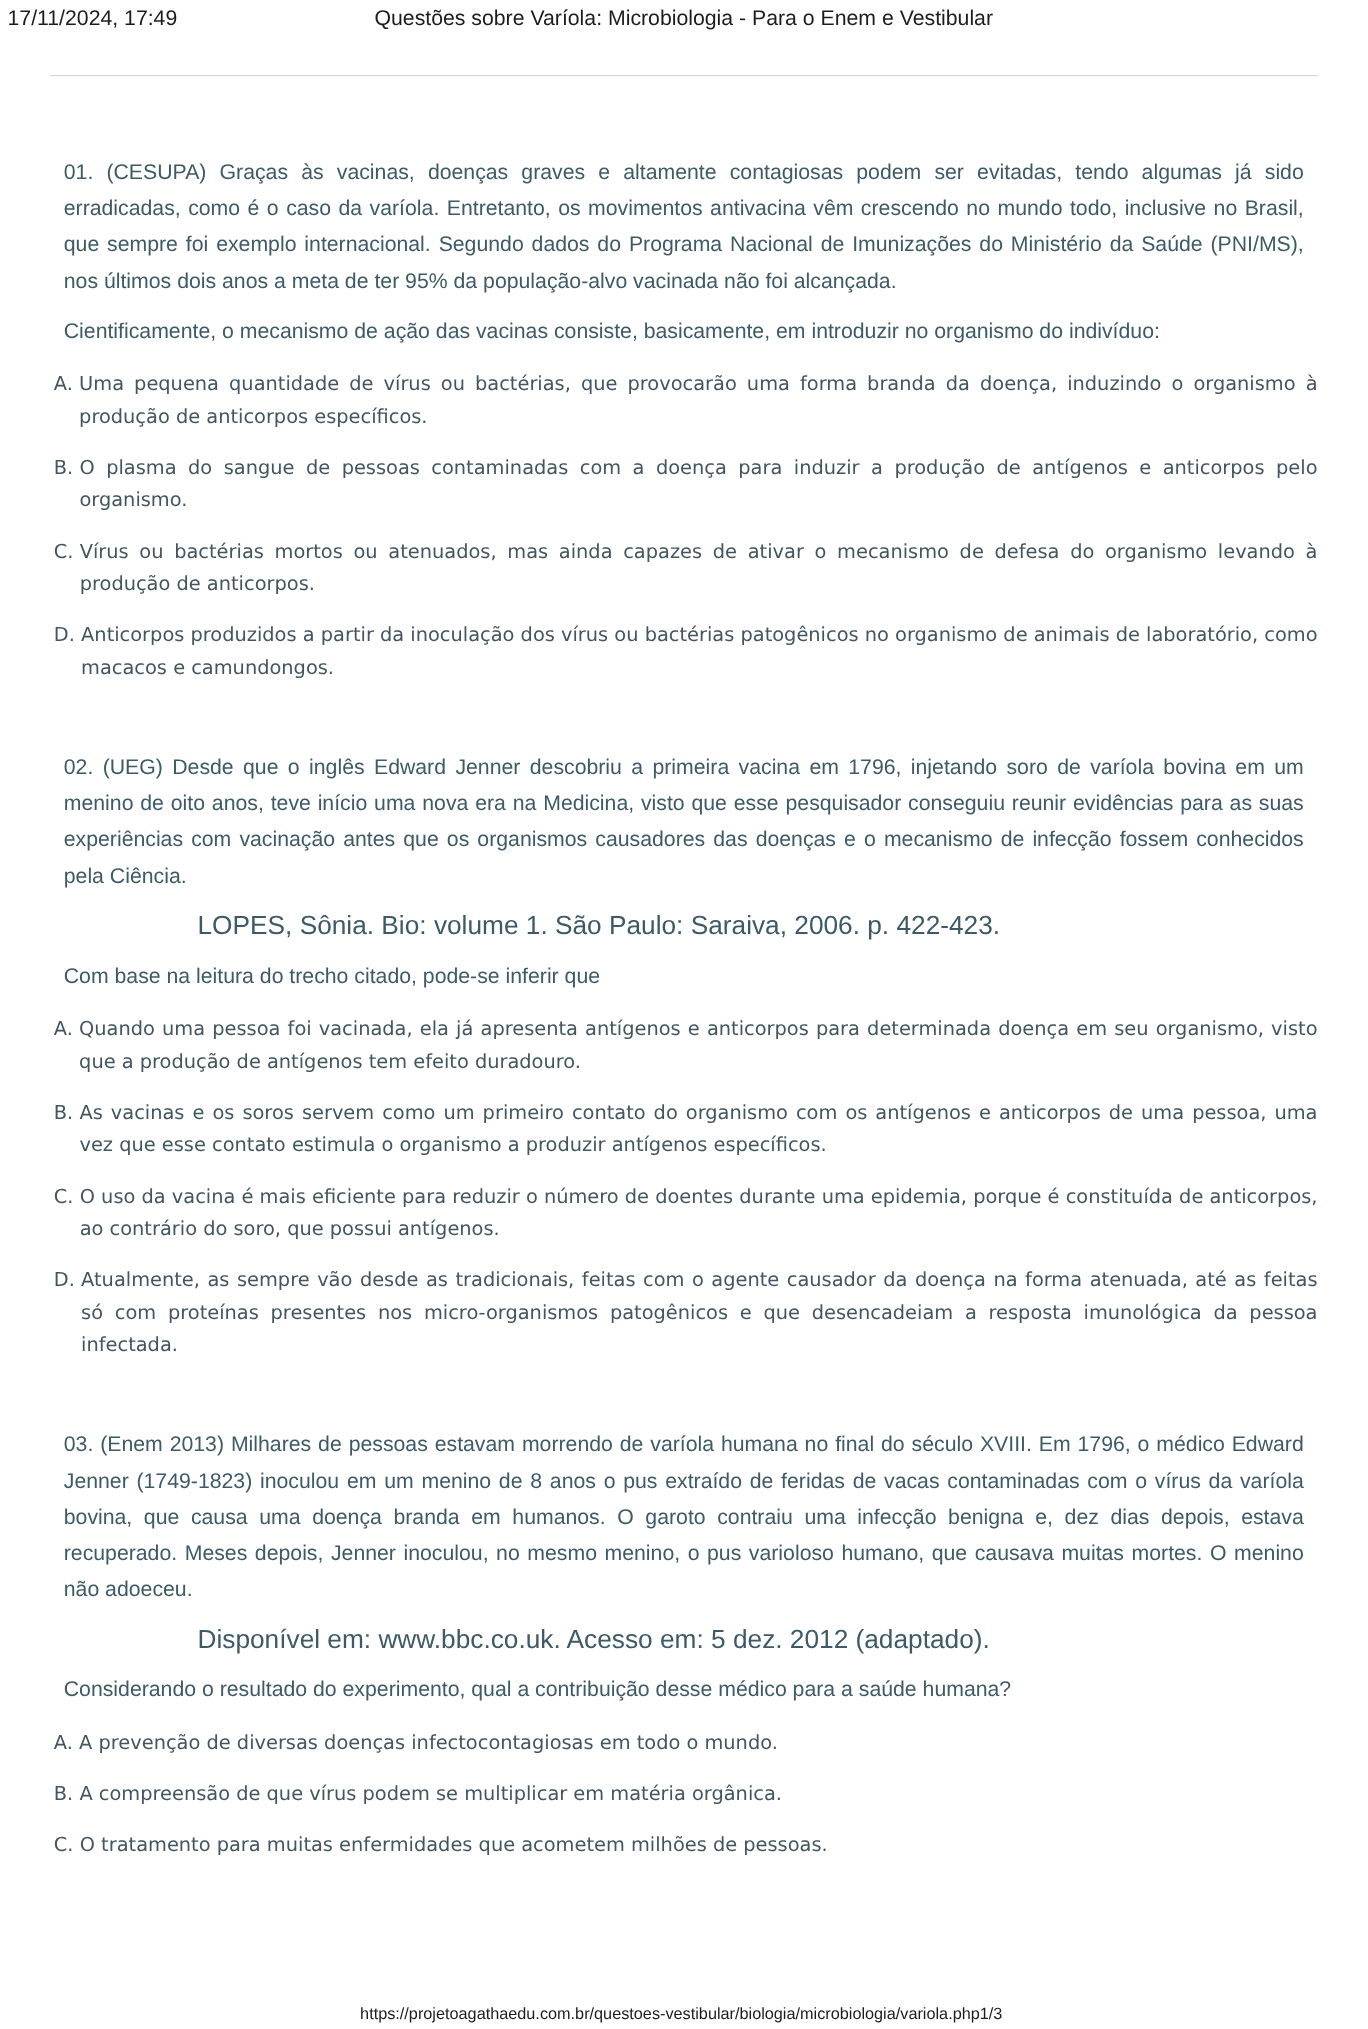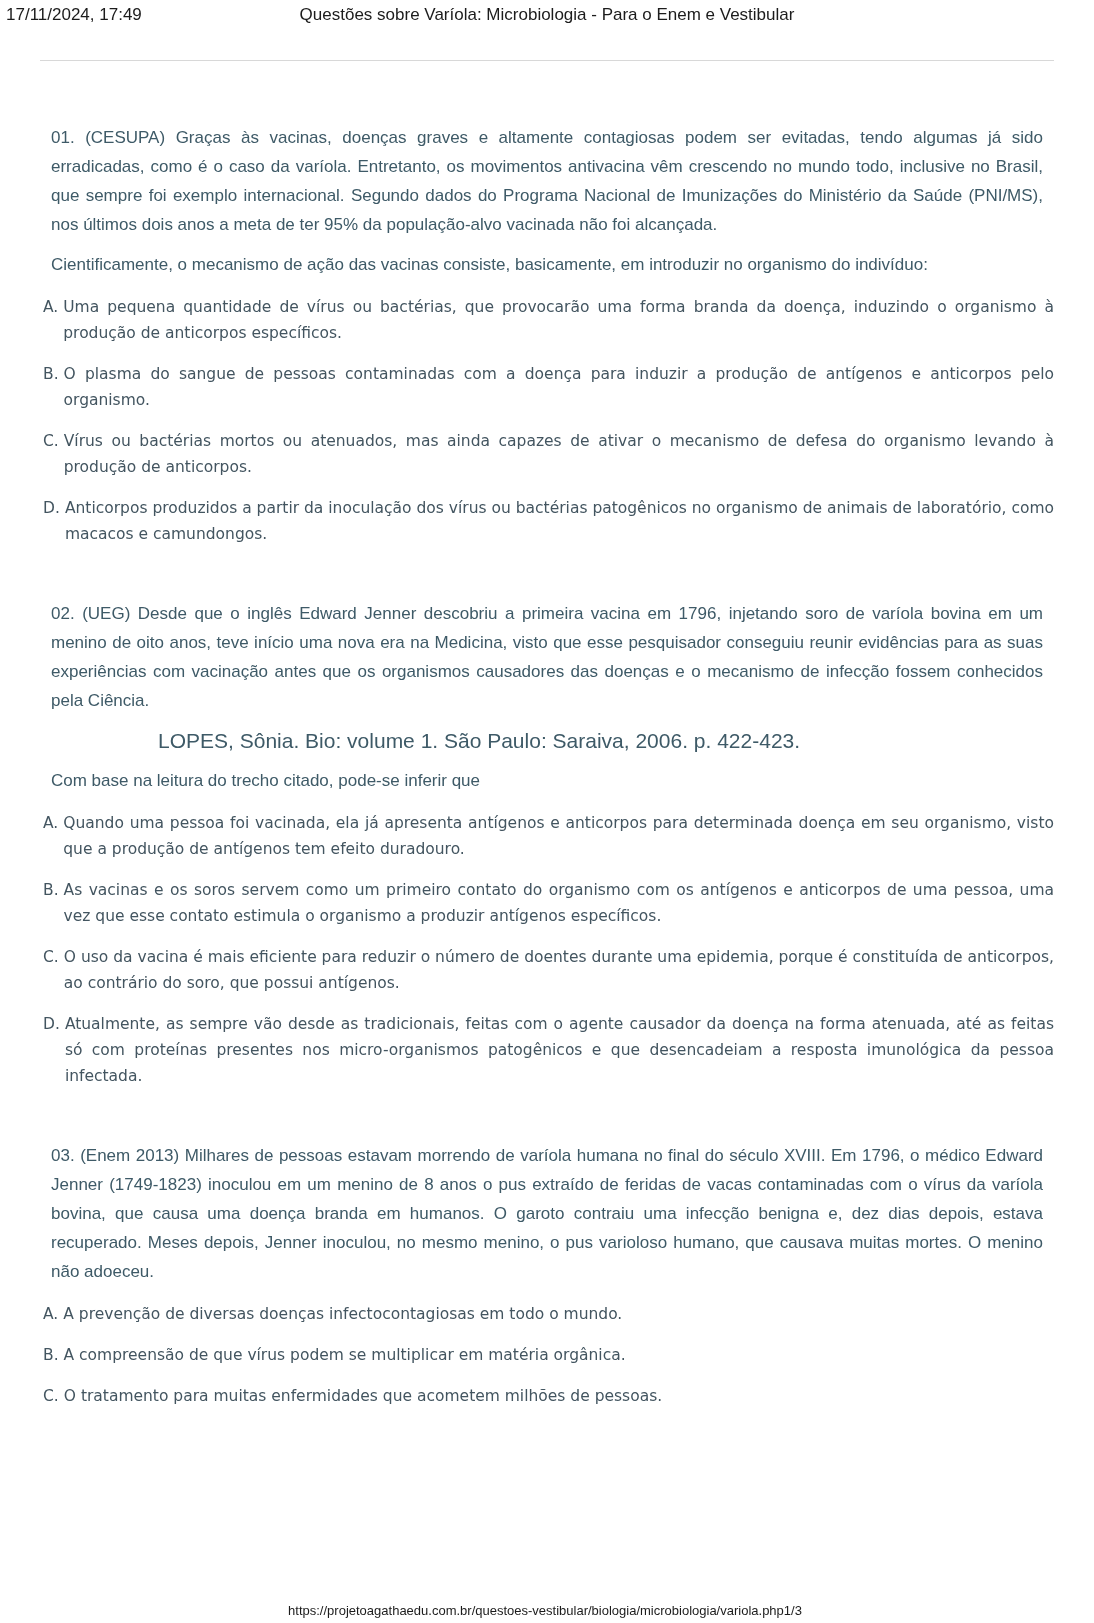--- a/index.html
+++ b/index.html
@@ -138,20 +138,22 @@
       </div>
       <div class="option">
         <span class="opt-letter">D.</span>
         <span class="opt-text">Atualmente, as sempre vão desde as tradicionais, feitas com o agente causador da doença na forma atenuada, até as feitas só com proteínas presentes nos micro-organismos patogênicos e que desencadeiam a resposta imunológica da pessoa infectada.</span>
       </div>
     </div>
   </div>
 
   <div class="question">
     <p class="q-par">03. (Enem 2013) Milhares de pessoas estavam morrendo de varíola humana no final do século XVIII. Em 1796, o médico Edward Jenner (1749-1823) inoculou em um menino de 8 anos o pus extraído de feridas de vacas contaminadas com o vírus da varíola bovina, que causa uma doença branda em humanos. O garoto contraiu uma infecção benigna e, dez dias depois, estava recuperado. Meses depois, Jenner inoculou, no mesmo menino, o pus varioloso humano, que causava muitas mortes. O menino não adoeceu.</p>
+    <p class="q-source">Disponível em: www.bbc.co.uk. Acesso em: 5 dez. 2012 (adaptado).</p>
+    <p class="q-par">Considerando o resultado do experimento, qual a contribuição desse médico para a saúde humana?</p>
     <div class="options">
       <div class="option">
         <span class="opt-letter">A.</span>
         <span class="opt-text">A prevenção de diversas doenças infectocontagiosas em todo o mundo.</span>
       </div>
       <div class="option">
         <span class="opt-letter">B.</span>
         <span class="opt-text">A compreensão de que vírus podem se multiplicar em matéria orgânica.</span>
       </div>
       <div class="option">

